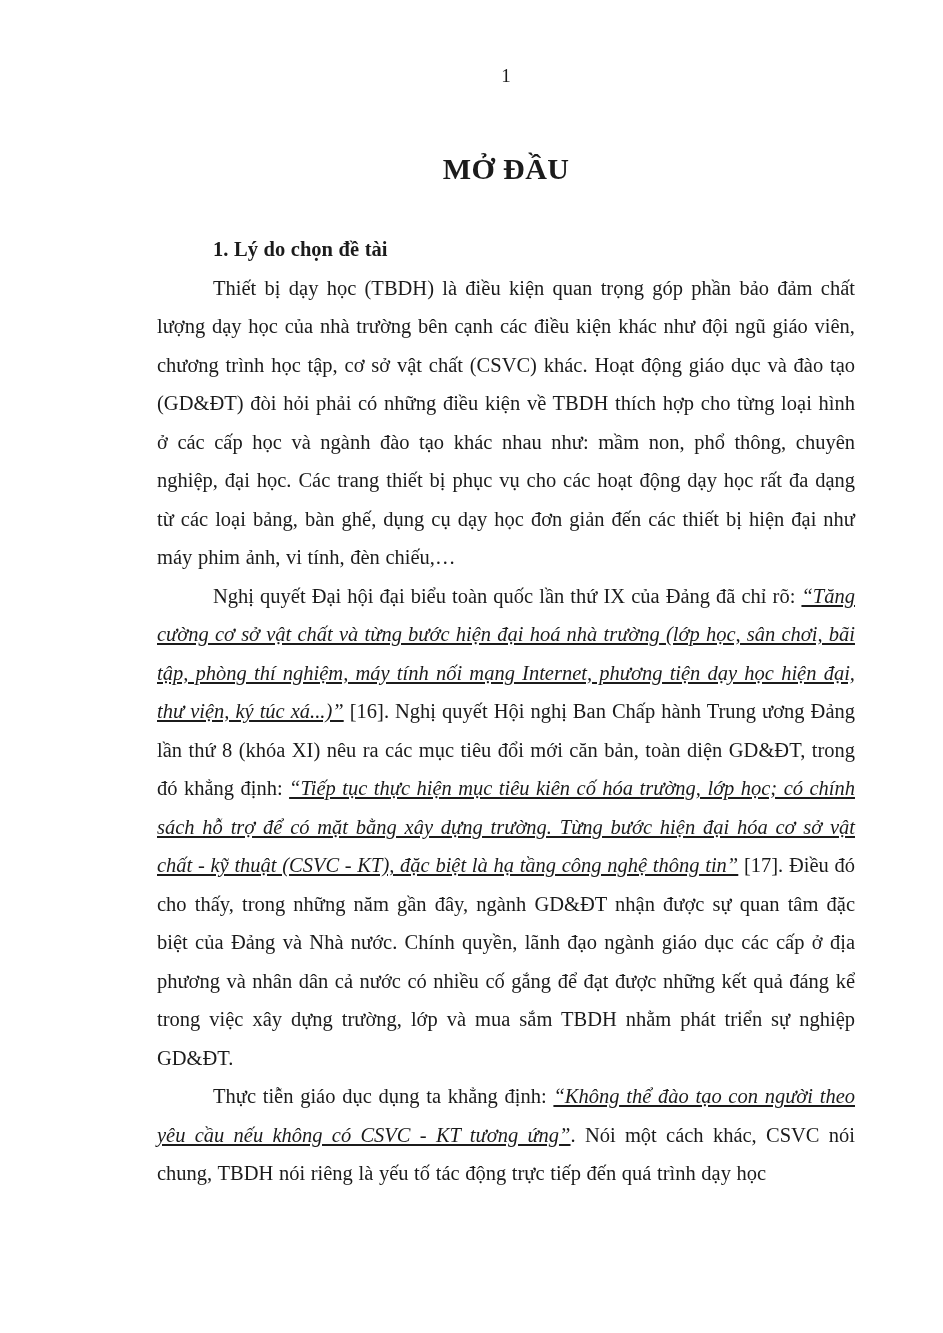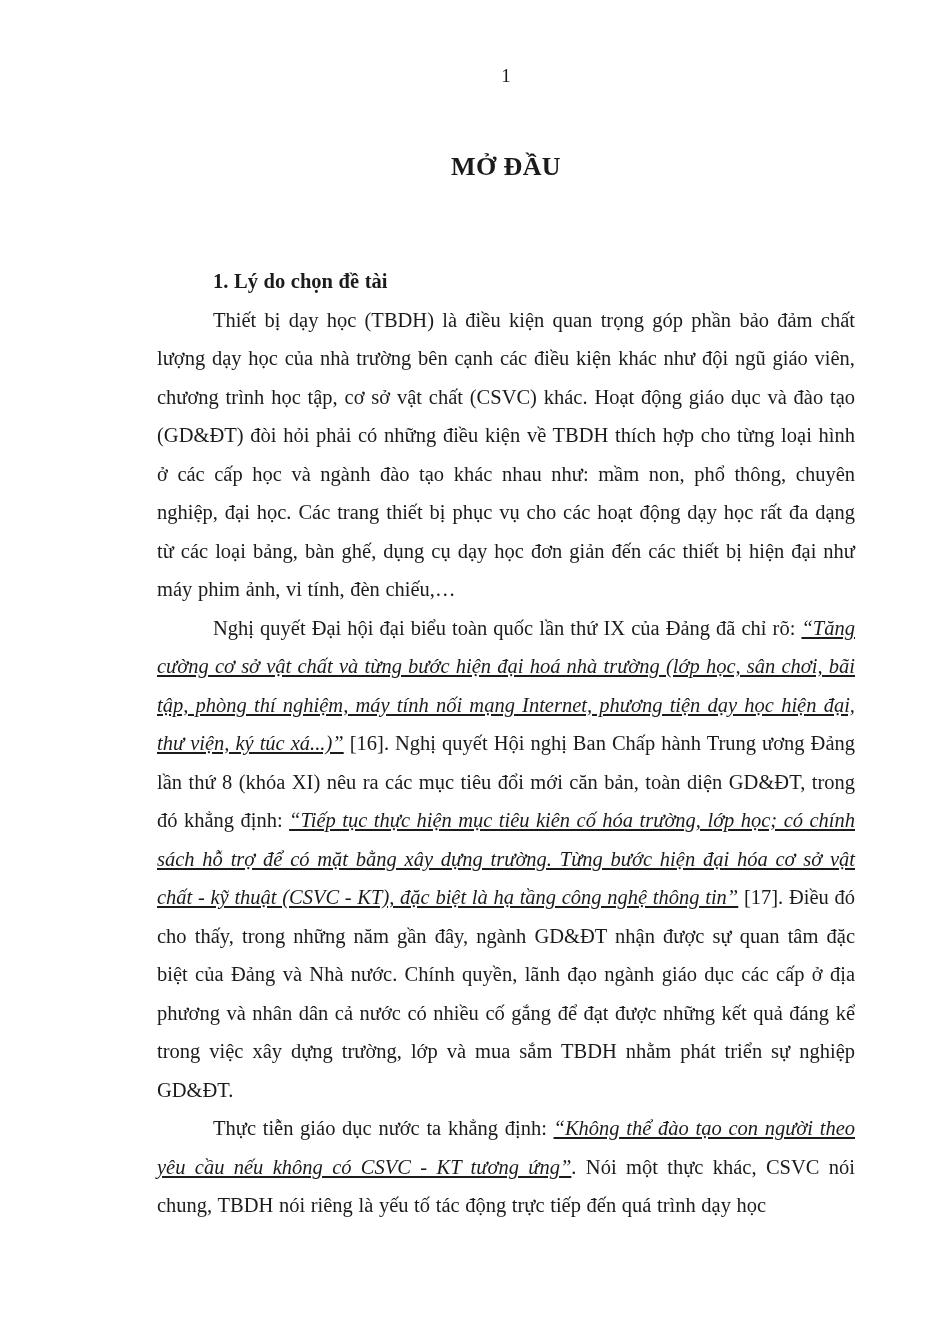--- a/index.html
+++ b/index.html
@@ -19,26 +19,26 @@
     color: #1b1b1b;
   }
   .page-number {
     text-align: center;
     font-size: 19px;
     line-height: 24px;
   }
   .doc-title {
     margin: 64px 0 0 0;
     text-align: center;
-    font-size: 26px;
+    font-size: 30px;
     font-weight: bold;
     letter-spacing: 0.4px;
   }
   .content {
-    margin-top: 80px;
+    margin-top: 44px;
   }
   .content p {
     margin: 0;
     font-size: 20.5px;
     line-height: 38.5px;
     text-align: justify;
     text-indent: 56px;
     word-spacing: 0.5px;
   }
   .section-heading {
@@ -60,17 +60,17 @@
   <h1 class="doc-title">MỞ ĐẦU</h1>
 
   <div class="content">
 
     <p class="section-heading">1. Lý do chọn đề tài</p>
 
     <p><span>Thiết bị dạy học (TBDH) là điều kiện quan trọng góp phần bảo đảm chất lượng dạy học của nhà trường bên cạnh các điều kiện khác như đội ngũ giáo viên, chương trình học tập, cơ sở vật chất (CSVC) khác. Hoạt động giáo dục và đào tạo (GD&amp;ĐT) đòi hỏi phải có những điều kiện về TBDH thích hợp cho từng loại hình ở các cấp học và ngành đào tạo khác nhau như: mầm non, phổ thông, chuyên nghiệp, đại học. Các trang thiết bị phục vụ cho các hoạt động dạy học rất đa dạng từ các loại bảng, bàn ghế, dụng cụ dạy học đơn giản đến các thiết bị hiện đại như máy phim ảnh, vi tính, đèn chiếu,…</span></p>
 
     <p><span>Nghị quyết Đại hội đại biểu toàn quốc lần thứ IX của Đảng đã chỉ rõ: </span><span class="quote">“Tăng cường cơ sở vật chất và từng bước hiện đại hoá nhà trường (lớp học, sân chơi, bãi tập, phòng thí nghiệm, máy tính nối mạng Internet, phương tiện dạy học hiện đại, thư viện, ký túc xá...)”</span><span> [16]. Nghị quyết Hội nghị Ban Chấp hành Trung ương Đảng lần thứ 8 (khóa XI) nêu ra các mục tiêu đổi mới căn bản, toàn diện GD&amp;ĐT, trong đó khẳng định: </span><span class="quote">“Tiếp tục thực hiện mục tiêu kiên cố hóa trường, lớp học; có chính sách hỗ trợ để có mặt bằng xây dựng trường. Từng bước hiện đại hóa cơ sở vật chất - kỹ thuật (CSVC - KT), đặc biệt là hạ tầng công nghệ thông tin”</span><span> [17]. Điều đó cho thấy, trong những năm gần đây, ngành GD&amp;ĐT nhận được sự quan tâm đặc biệt của Đảng và Nhà nước. Chính quyền, lãnh đạo ngành giáo dục các cấp ở địa phương và nhân dân cả nước có nhiều cố gắng để đạt được những kết quả đáng kể trong việc xây dựng trường, lớp và mua sắm TBDH nhằm phát triển sự nghiệp GD&amp;ĐT.</span></p>
 
-    <p><span>Thực tiễn giáo dục nước ta khẳng định: </span><span class="quote">“Không thể đào tạo con người theo yêu cầu nếu không có CSVC - KT tương ứng”</span><span>. Nói một thực khác, CSVC nói chung, TBDH nói riêng là yếu tố tác động trực tiếp đến quá trình dạy học</span></p>
+    <p><span>Thực tiễn giáo dục dụng ta khẳng định: </span><span class="quote">“Không thể đào tạo con người theo yêu cầu nếu không có CSVC - KT tương ứng”</span><span>. Nói một cách khác, CSVC nói chung, TBDH nói riêng là yếu tố tác động trực tiếp đến quá trình dạy học</span></p>
 
   </div>
 
 </div>
 
 </body></html>

